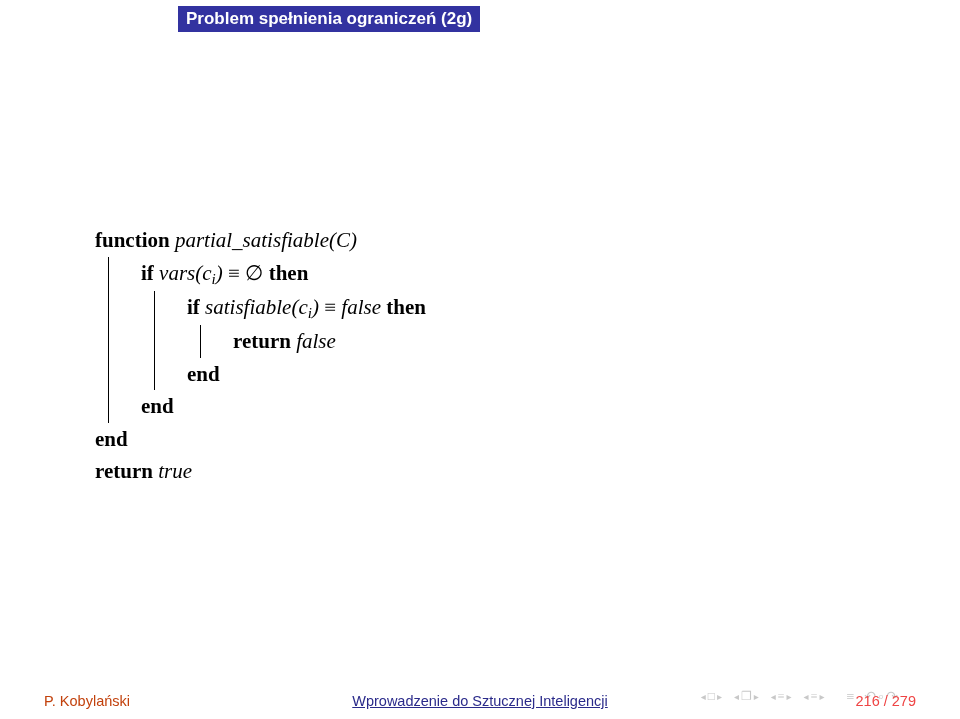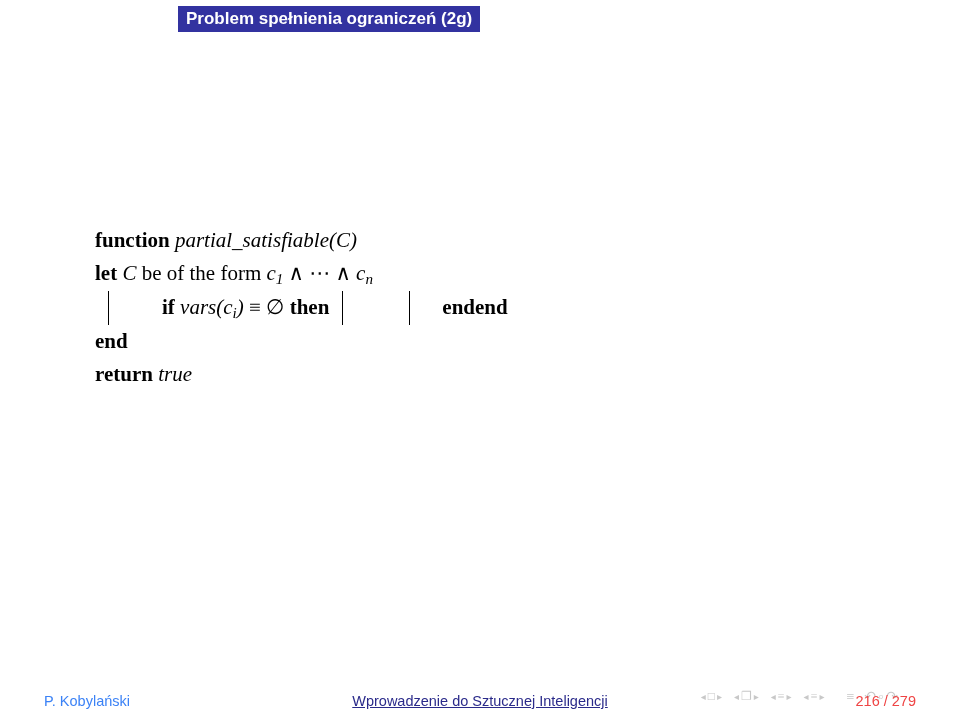--- a/index.html
+++ b/index.html
@@ -11,54 +11,43 @@
   .kw { font-weight: bold; font-style: normal; }
   .it { font-style: italic; }
   .sub { font-size: 0.72em; vertical-align: -0.25em; font-style: italic; }
   .navbar { position: absolute; bottom: 14px; right: 62px; display: flex; gap: 0; align-items: center; font-size: 13px; color: #bcbcbc; }
   .navg { display: flex; align-items: center; margin-right: 12px; }
   .tri { font-size: 10px; color: #c8c8c8; line-height: 1; }
   .navicon { font-size: 12px; color: #c8c8c8; margin: 0 2px; }
   .eqish { font-size: 14px; color: #c8c8c8; margin-left: 10px; margin-right: 10px; }
   .loops { display: inline-flex; align-items: center; gap: 2px; color: #c8c8c8; font-size: 14px; }
   .footer { position: absolute; bottom: 10px; left: 0; right: 0; display: flex; justify-content: space-between; padding: 0 44px; font-size: 14.5px; font-family: 'Trebuchet MS', Arial, sans-serif; }
-  .footer .author { color: #3b82f6; }
+  .footer .author { color: #c2410c; }
   .footer .center { color: #2a2a8a; position: absolute; left: 50%; transform: translateX(-50%); text-decoration: underline; }
   .footer .pages { color: #ef4444; }
   .algo-row { display: flex; align-items: stretch; }
   .bar { width: 1px; background: #000; margin-right: 12px; flex: 0 0 1px; }
   .bar-space { width: 13px; flex: 0 0 13px; }
-  .algo-col { display: flex; flex-direction: row; margin-left: 21px; }
+  .algo-col { display: flex; flex-direction: column; }
 </style>
 </head>
 <body>
 
 <div class="slide">
 
   <div class="titlebar">Problem spełnienia ograniczeń (2g)</div>
 
   <div class="body">
 
     <div class="line">
       <span class="kw">function</span>
       <span> </span>
       <span class="it">partial_satisfiable</span><span class="it">(</span><span class="it">C</span><span class="it">)</span>
     </div>
 
-    <div class="line">
-      <span class="kw">let</span>
-      <span> </span>
-      <span class="it">C</span>
-      <span> </span>
-      <span>be of the form</span>
-      <span> </span>
-      <span class="it">c</span><span class="sub">1</span>
-      <span> ∧ ⋯ ∧ </span>
-      <span class="it">c</span><span class="sub">n</span>
-    </div>
 
 
     <div class="algo-row">
       <div class="bar-space"></div>
       <div class="bar"></div>
       <div style="width:20px"></div>
       <div class="algo-col">
 
         <div class="line">
           <span class="kw">if</span>
@@ -67,25 +56,41 @@
           <span> ≡ ∅ </span>
           <span class="kw">then</span>
         </div>
 
         <div class="algo-row">
           <div class="bar-space"></div>
           <div class="bar"></div>
           <div style="width:20px"></div>
           <div class="algo-col">
 
+            <div class="line">
+              <span class="kw">if</span>
+              <span> </span>
+              <span class="it">satisfiable</span><span class="it">(</span><span class="it">c</span><span class="sub">i</span><span class="it">)</span>
+              <span> ≡ </span>
+              <span class="it">false</span>
+              <span> </span>
+              <span class="kw">then</span>
+            </div>
 
             <div class="algo-row">
               <div class="bar-space"></div>
               <div class="bar"></div>
               <div style="width:20px"></div>
+              <div class="algo-col">
+                <div class="line">
+                  <span class="kw">return</span>
+                  <span> </span>
+                  <span class="it">false</span>
+                </div>
+              </div>
             </div>
 
             <div class="line">
               <span class="kw">end</span>
             </div>
 
           </div>
         </div>
 
         <div class="line">

